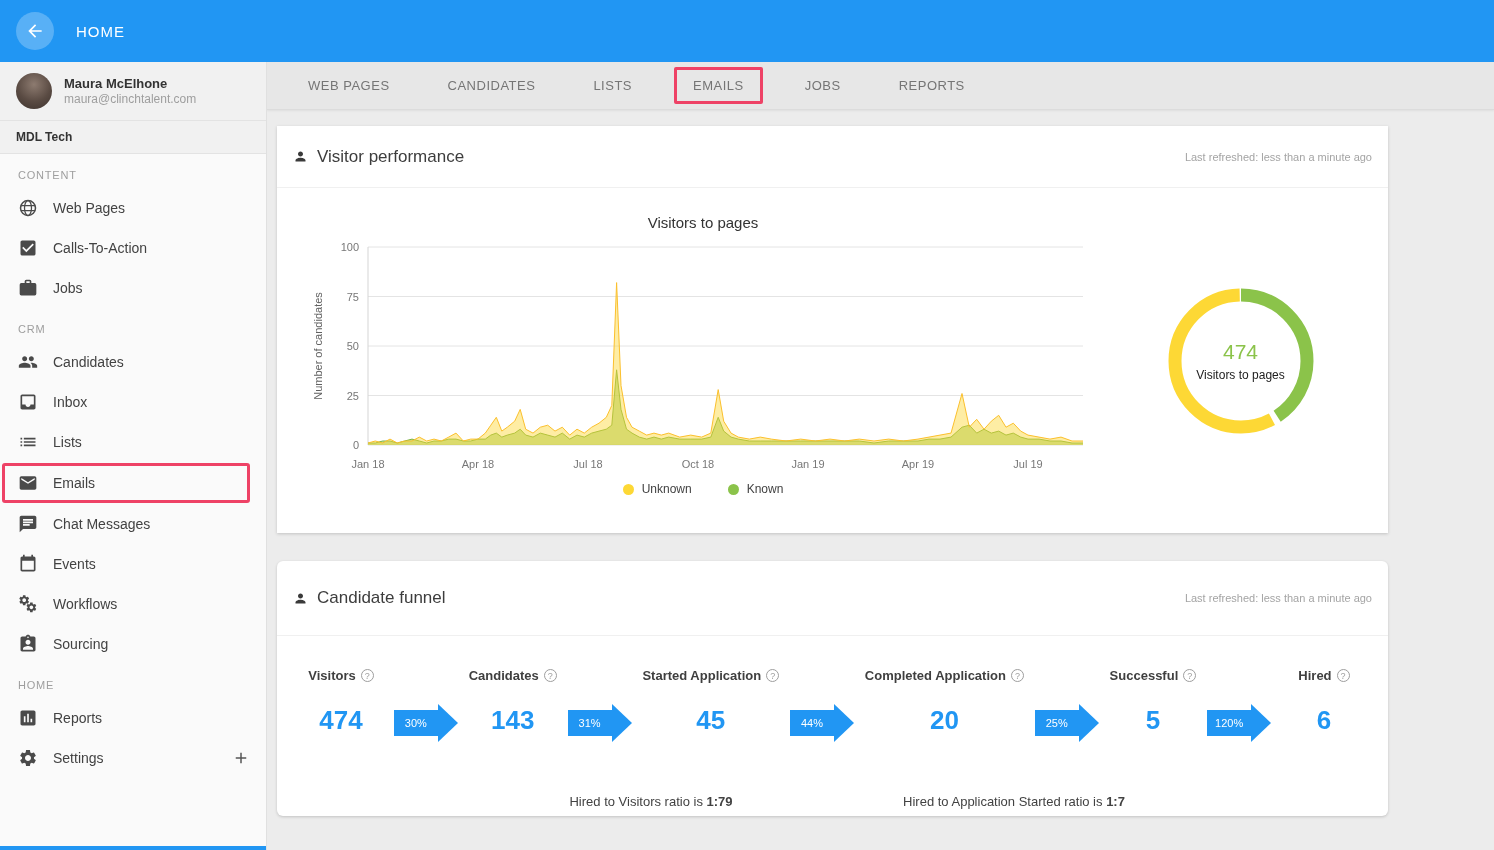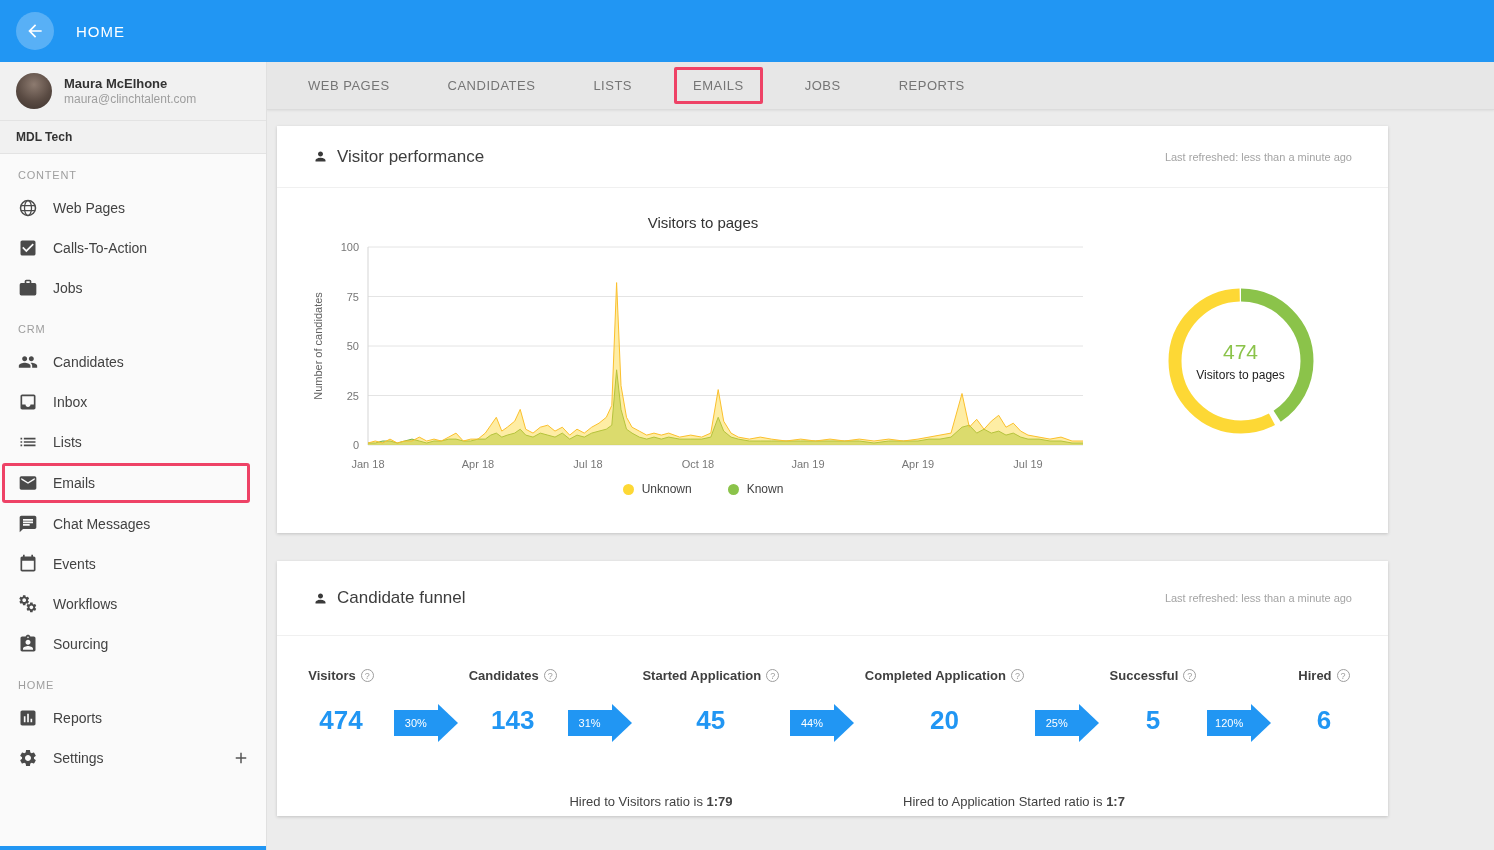--- a/index.html
+++ b/index.html
@@ -26,21 +26,21 @@
   .s-trailing { margin-left:auto; margin-right:16px; color:#555; display:flex; cursor:pointer; }
   .sidebar-strip { position:absolute; bottom:0; left:0; width:100%; height:4px; background:var(--blue); }
 
   
   .main { position:absolute; top:62px; left:267px; right:0; bottom:0; background:#ececec; overflow:hidden; }
   .tabstrip { height:48px; background:#e7e7e7; border-bottom:1px solid #dcdcdc; box-shadow:0 1px 2px rgba(0,0,0,.06); display:flex; align-items:center; padding-left:41px; gap:58px; }
   .tab { font-size:13px; color:#757575; letter-spacing:.5px; cursor:pointer; white-space:nowrap; padding:10px 0; }
   .tab.active { border:3px solid var(--pink); border-radius:2px; padding:8px 16px; margin:0 -16px; }
 
   .card { width:1111px; margin-left:10px; background:#fff; box-shadow:0 1px 3px rgba(0,0,0,.18); }
-  .card-header { height:62px; display:flex; align-items:center; padding:0 36px; gap:9px; border-bottom:1px solid #f0f0f0; }
+  .card-header { height:62px; display:flex; align-items:center; padding:0 16px; gap:9px; border-bottom:1px solid #f0f0f0; }
   .hdr-icon { color:#3a3a3a; display:flex; }
   .card-title { font-size:17px; font-weight:400; color:#3d3d3d; }
   .refreshed { margin-left:auto; font-size:11px; color:#a4a4a4; }
 
   
   .vp-card { margin-top:16px; height:407px; }
   .vp-content { display:flex; height:345px; padding:0 10px 0 26px; }
   .chart-col { width:800px; display:flex; flex-direction:column; align-items:center; }
   .chart-title { font-size:15px; color:#333; margin:26px 0 4px; }
   .legend { display:flex; gap:36px; margin-top:2px; }
@@ -48,21 +48,21 @@
   .legend-dot { width:11px; height:11px; border-radius:50%; }
   .tick { font-size:11px; fill:#777; font-family:"Liberation Sans",sans-serif; }
   .axis-label { font-size:11px; fill:#616161; font-family:"Liberation Sans",sans-serif; }
   .donut-col { flex:1; display:flex; align-items:center; justify-content:center; }
   .donut-wrap { position:relative; width:170px; height:170px; }
   .donut-center { position:absolute; inset:0; display:flex; flex-direction:column; align-items:center; justify-content:center; gap:4px; }
   .donut-value { font-size:21px; color:#8bc34a; }
   .donut-label { font-size:12px; color:#212121; }
 
   
-  .cf-card { margin-top:28px; height:255px; }
+  .cf-card { margin-top:28px; height:255px;border-radius:6px; }
   .cf-header { height:75px; }
   .cf-content { position:relative; height:200px; }
   .funnel-row { position:absolute; top:32px; left:0; right:0; display:flex; justify-content:space-between; align-items:flex-start; padding:0 22px; }
   .stage { display:flex; flex-direction:column; align-items:center; min-width:84px; }
   .stage-label { font-size:13px; font-weight:bold; color:#3f3f3f; display:flex; align-items:center; gap:5px; white-space:nowrap; }
   .info { width:13px; height:13px; border:1px solid #9e9e9e; border-radius:50%; font-size:9px; color:#9e9e9e; display:inline-flex; align-items:center; justify-content:center; font-weight:normal; cursor:pointer; }
   .stage-value { margin-top:22px; font-size:26px; font-weight:bold; color:var(--blue); }
   .arrow { display:flex; align-items:center; margin-top:36px; }
   .arrow-body { width:44px; height:26px; background:var(--blue); color:#fff; font-size:11px; display:flex; align-items:center; justify-content:center; }
   .arrow-head { width:0; height:0; border-top:19px solid transparent; border-bottom:19px solid transparent; border-left:20px solid var(--blue); }

